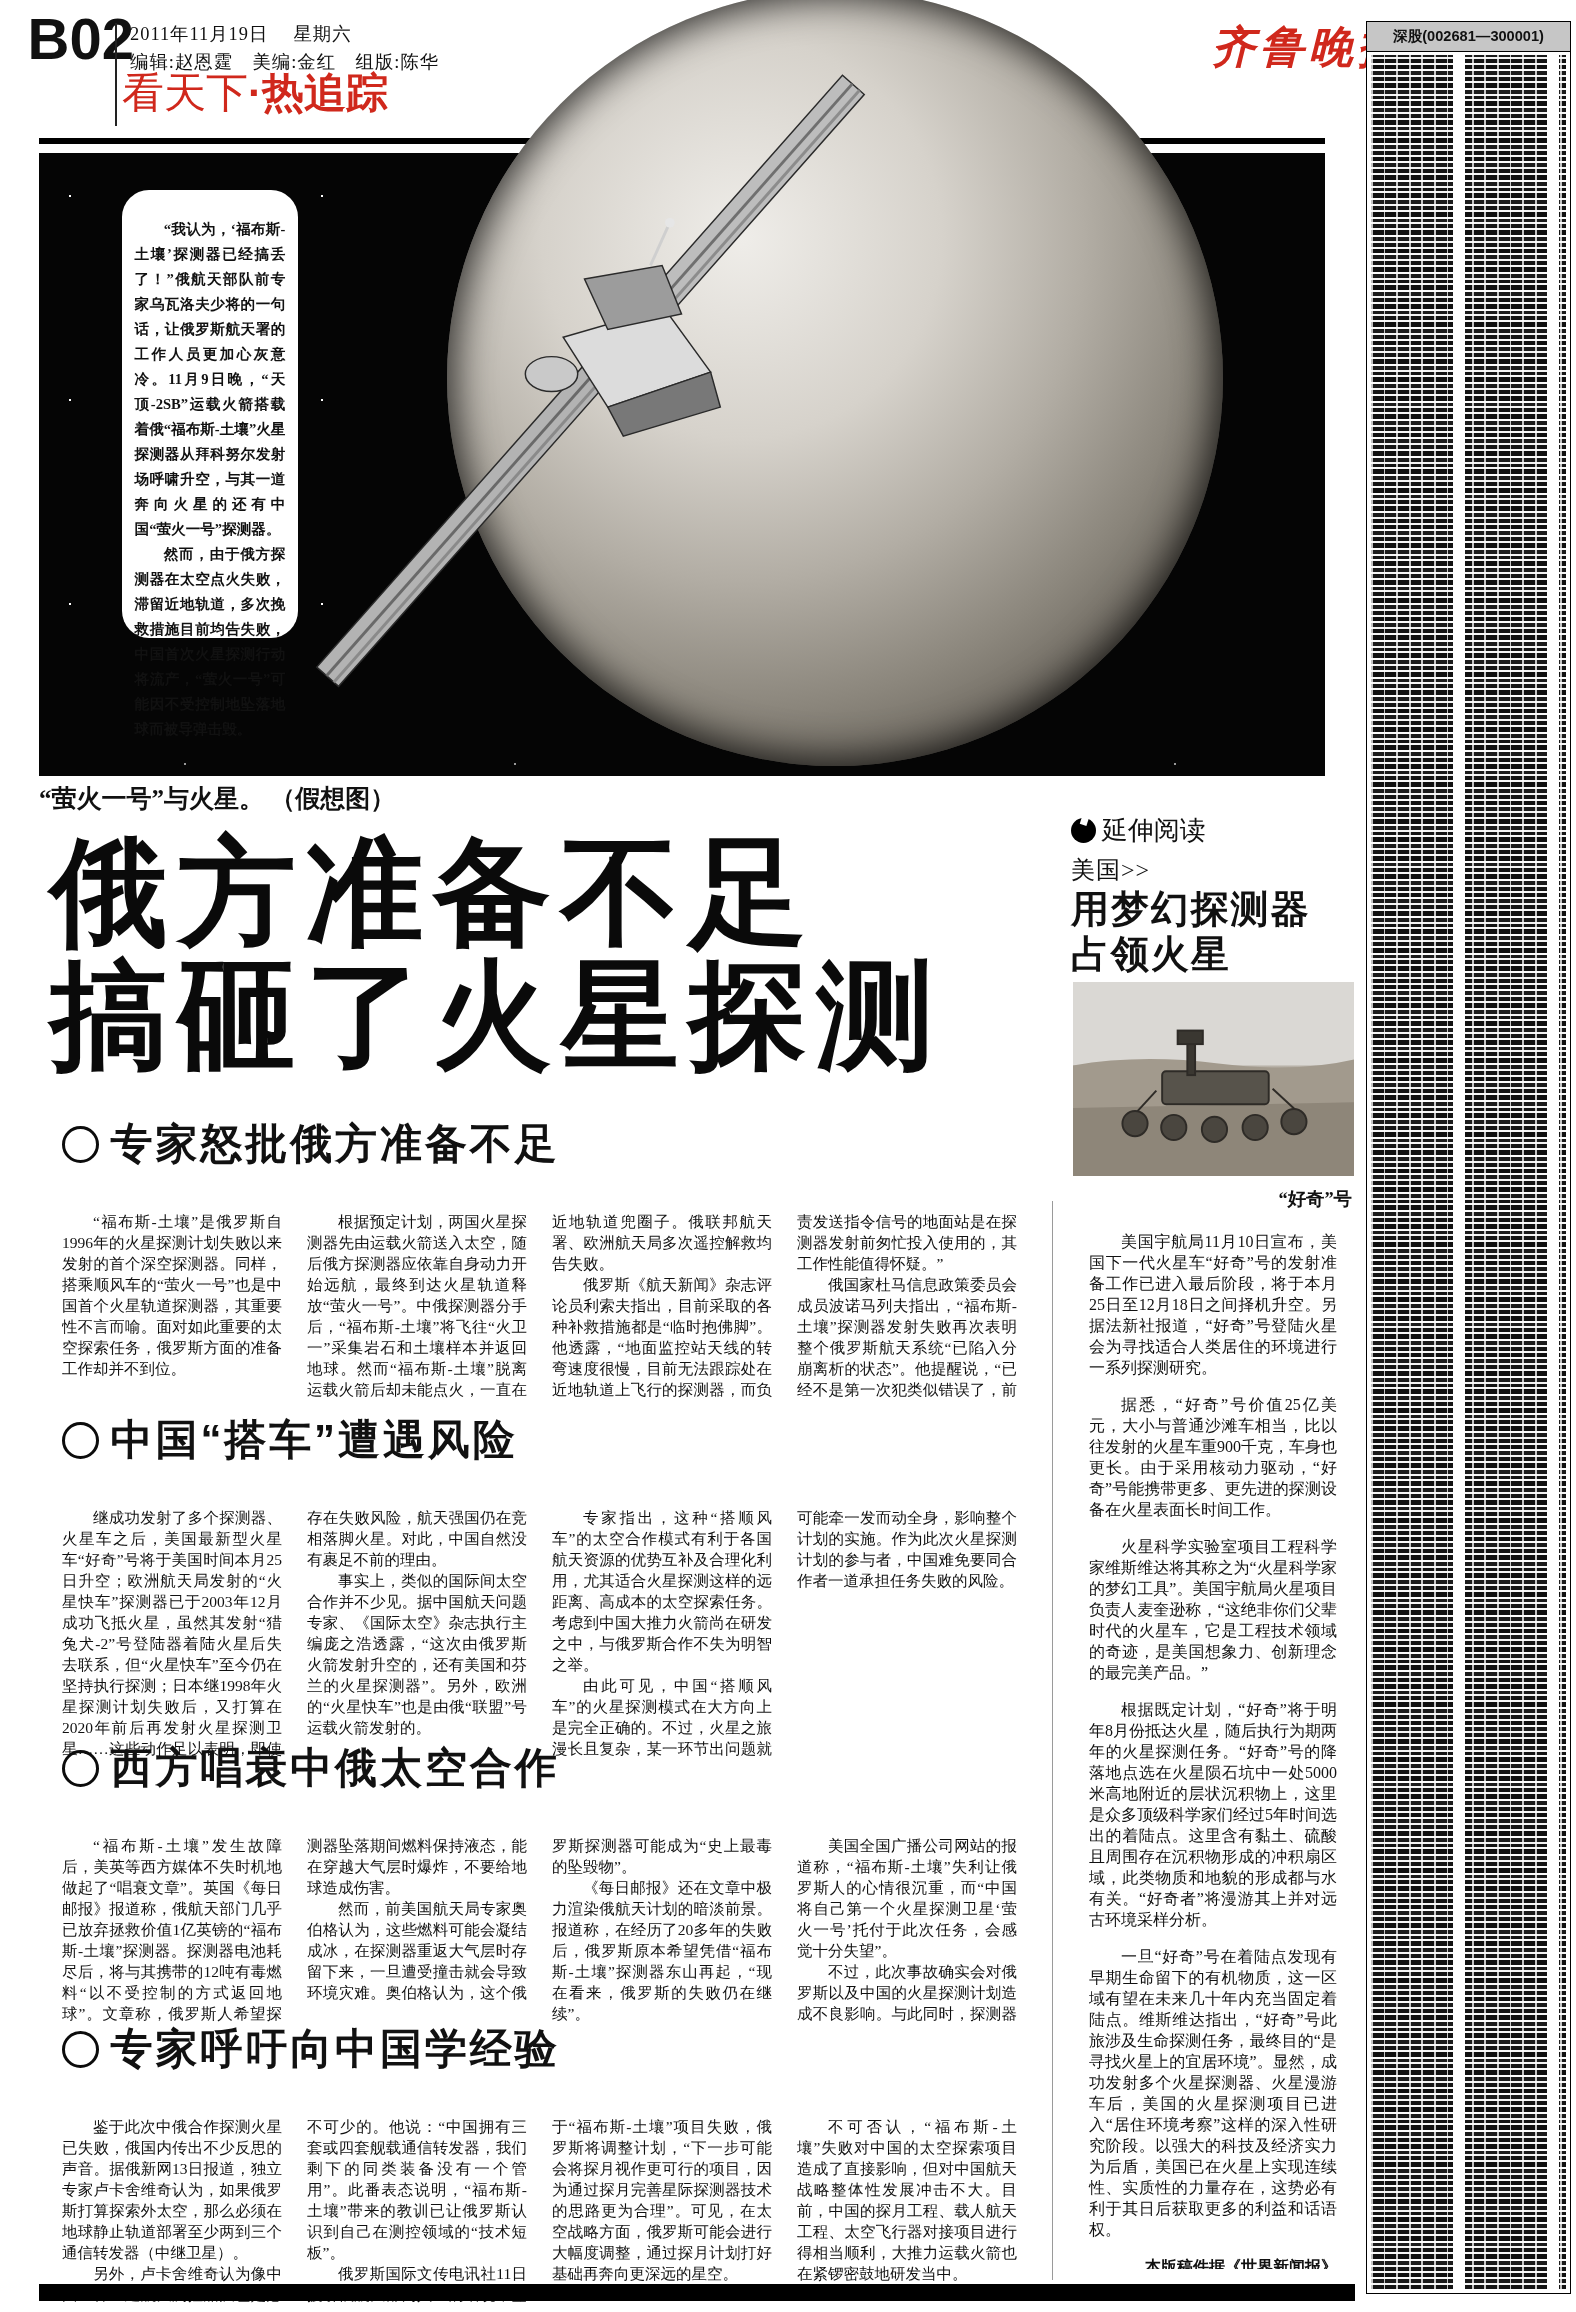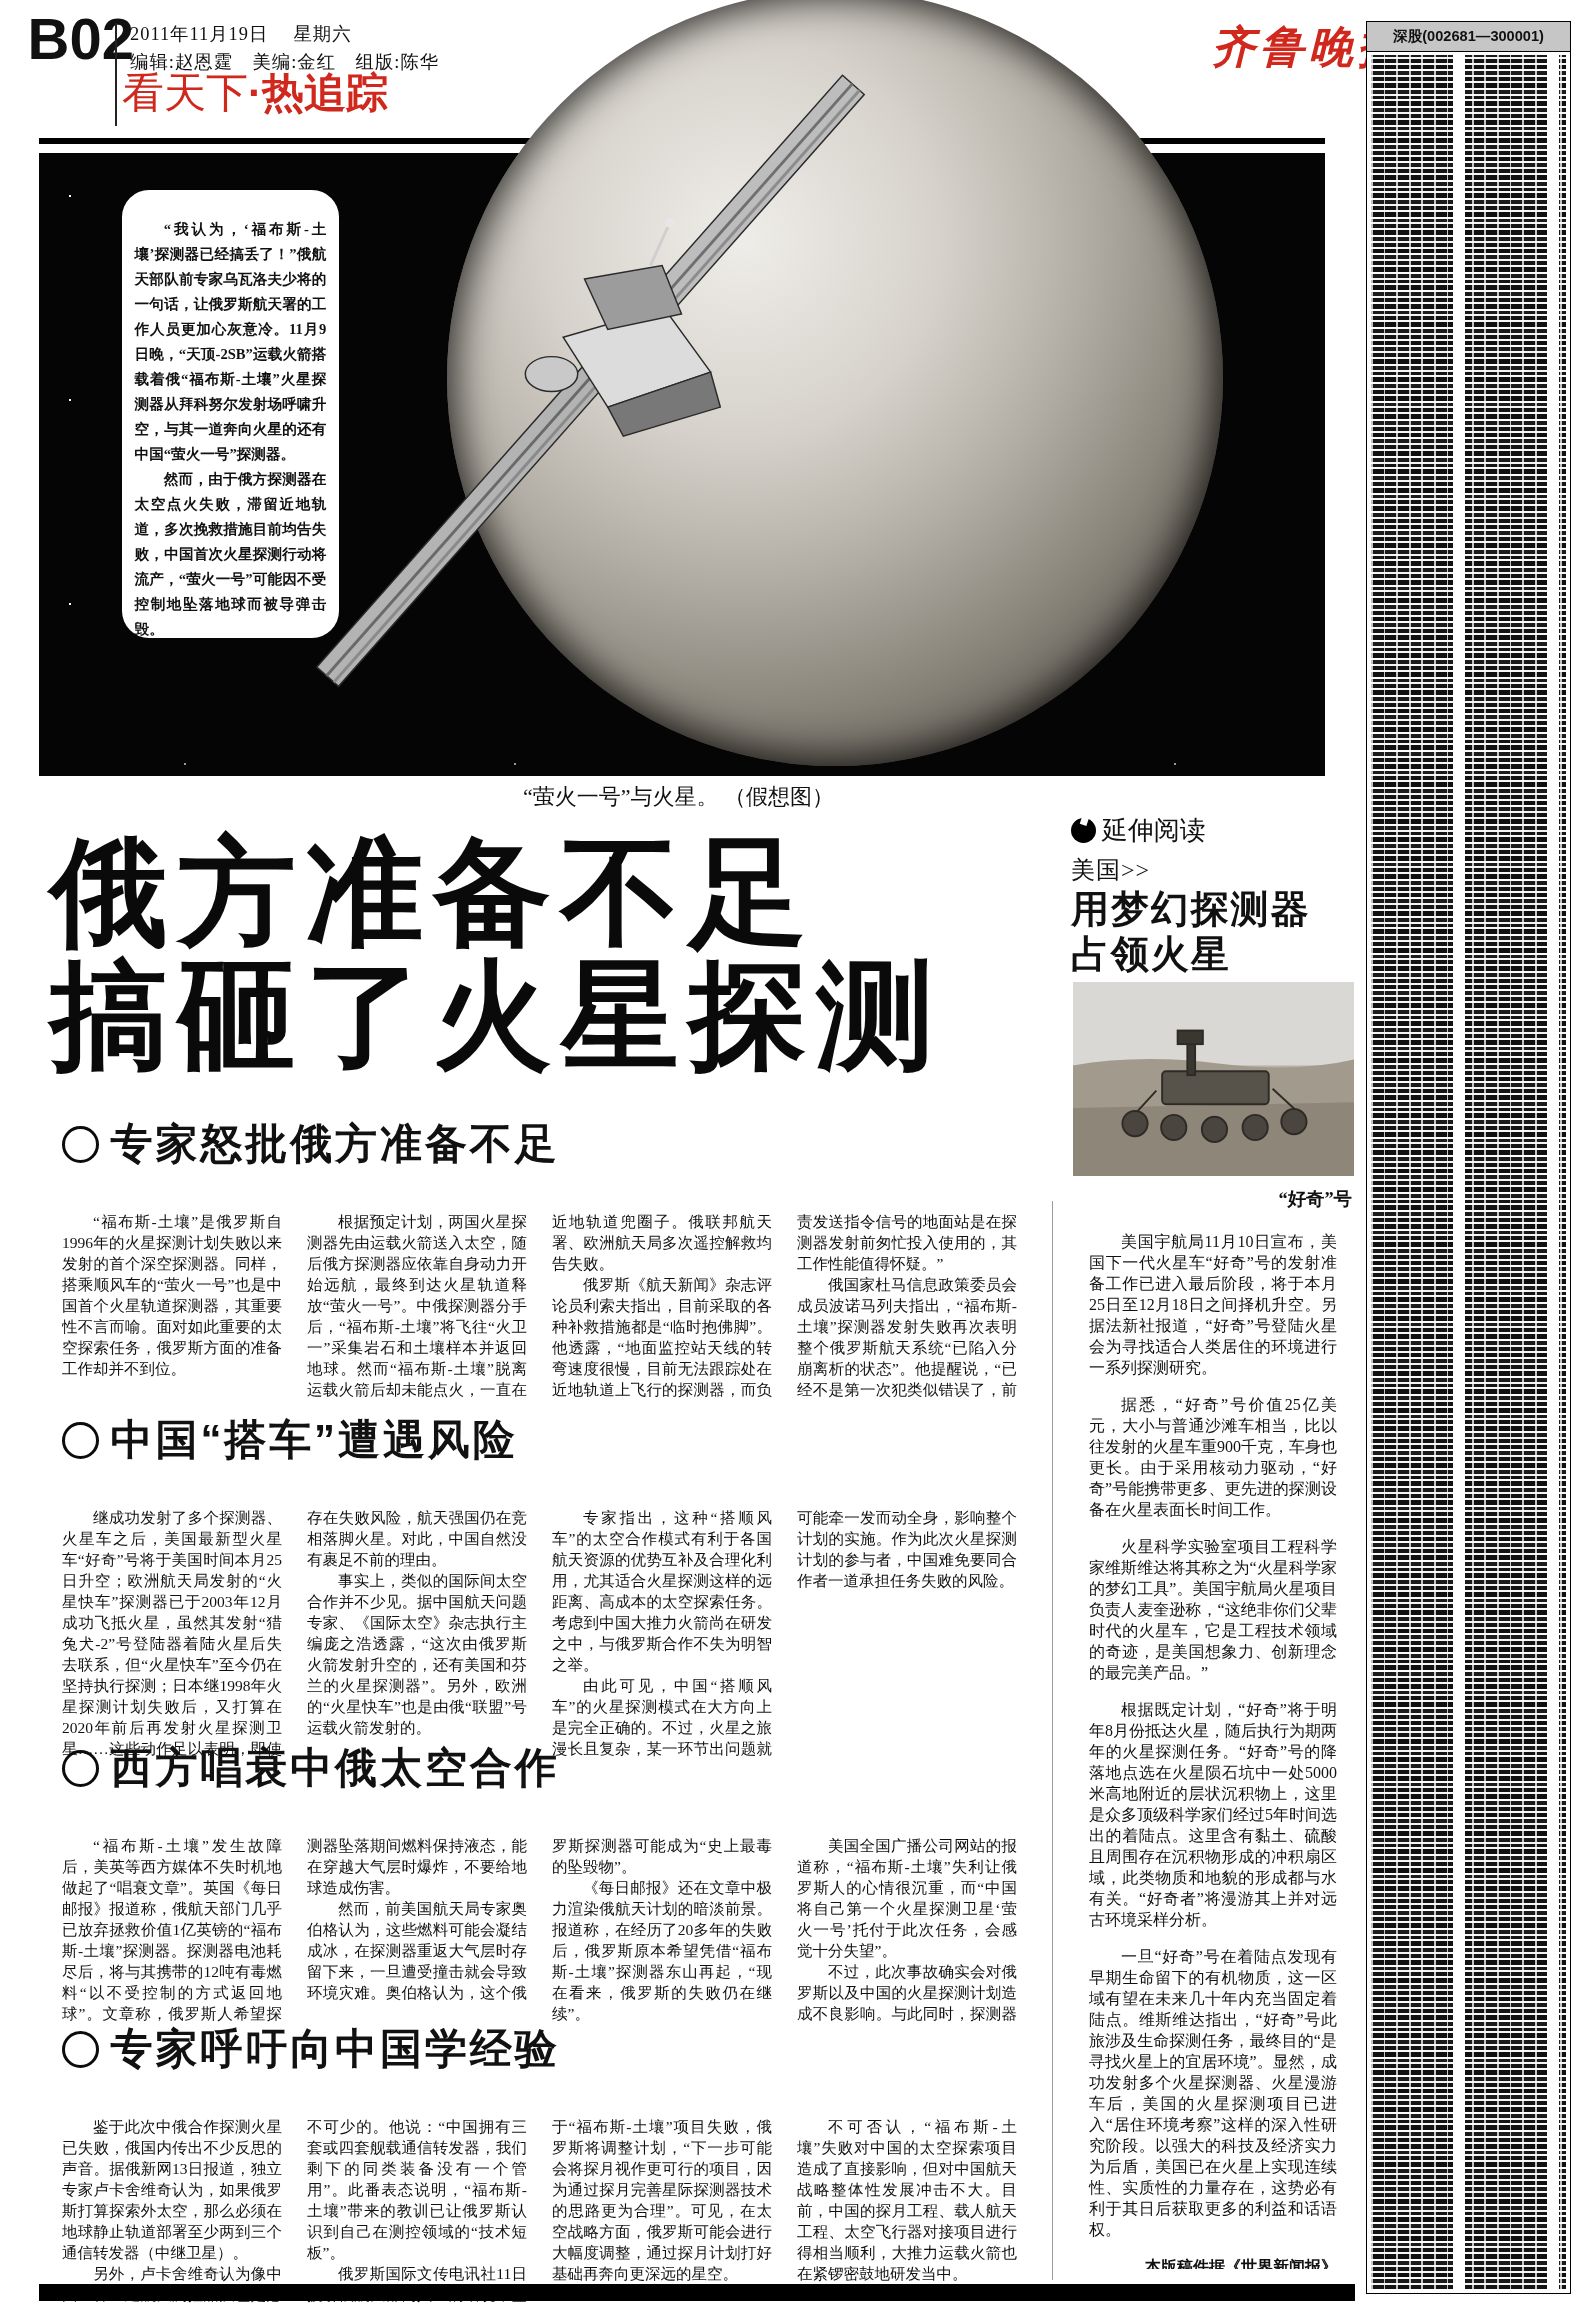--- a/index.html
+++ b/index.html
@@ -36,26 +36,26 @@
       radial-gradient(1.6px 1.6px at 31px 43px,#fff 50%,transparent 52%),
       radial-gradient(1.4px 1.4px at 146px 107px,rgba(255,255,255,.8) 50%,transparent 52%),
       radial-gradient(1.2px 1.2px at 87px 175px,rgba(255,255,255,.65) 50%,transparent 52%),
       radial-gradient(1.6px 1.6px at 204px 58px,rgba(255,255,255,.9) 50%,transparent 52%),
       #050505;
       background-size:252px 204px,330px 252px,175px 146px,408px 320px;}
   .globe{position:absolute;left:408px;top:-163px;width:776px;height:776px;border-radius:50%;
       background:radial-gradient(circle at 38% 32%, #efede9 0%, #d6d2cb 28%, #b2ada4 48%, #8b867c 66%, #5f5a52 84%, #36332e 100%);
       box-shadow:0 0 39px 5.8px rgba(0,0,0,.8) inset;}
   .craft-svg{position:absolute;left:0;top:-165px;width:1286px;height:941px;}
-  .introbox{position:absolute;left:83px;top:37px;width:217px;height:448px;background:#fff;
+  .introbox{position:absolute;left:83px;top:37px;width:176px;height:448px;background:#fff;
       border-radius:27px;box-sizing:border-box;padding:27px 12.6px 0 12.6px;
       font-weight:bold;font-size:14.6px;line-height:25px;text-align:justify;text-justify:inter-ideograph;}
   .introbox p{margin:0;text-indent:2em;}
-  .photo-caption{position:absolute;left:39px;top:782px;width:1279px;text-align:center;
-      font-weight:normal;font-size:22px;}
+  .photo-caption{position:absolute;left:39px;top:782px;width:1279px;text-align:left;
+      font-weight:bold;font-size:25px;}
   
   .headline{position:absolute;left:50px;top:831px;font-family:"Liberation Sans",sans-serif;
       font-weight:bold;font-size:118px;line-height:123px;letter-spacing:9.7px;color:#0a0a0a;white-space:nowrap;}
   
   .readmore{position:absolute;left:1071px;top:813px;font-family:"Liberation Sans",sans-serif;
       font-size:26px;display:flex;align-items:center;gap:5.8px;}
   .readmore .dot{width:25px;height:25px;background:#000;border-radius:50%;position:relative;display:inline-block;}
   .readmore .dot::before{content:"";position:absolute;left:9.7px;top:-1.9px;width:6.8px;height:8.7px;background:#fff;
       transform:rotate(18deg);}
   .kicker{position:absolute;left:1071px;top:854px;font-size:24px;letter-spacing:1px;}

